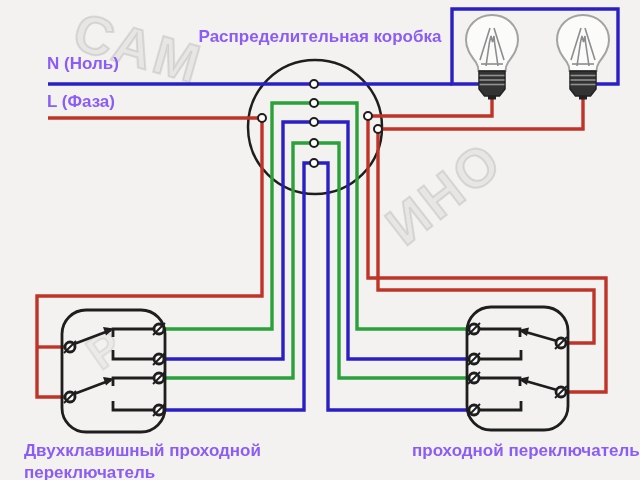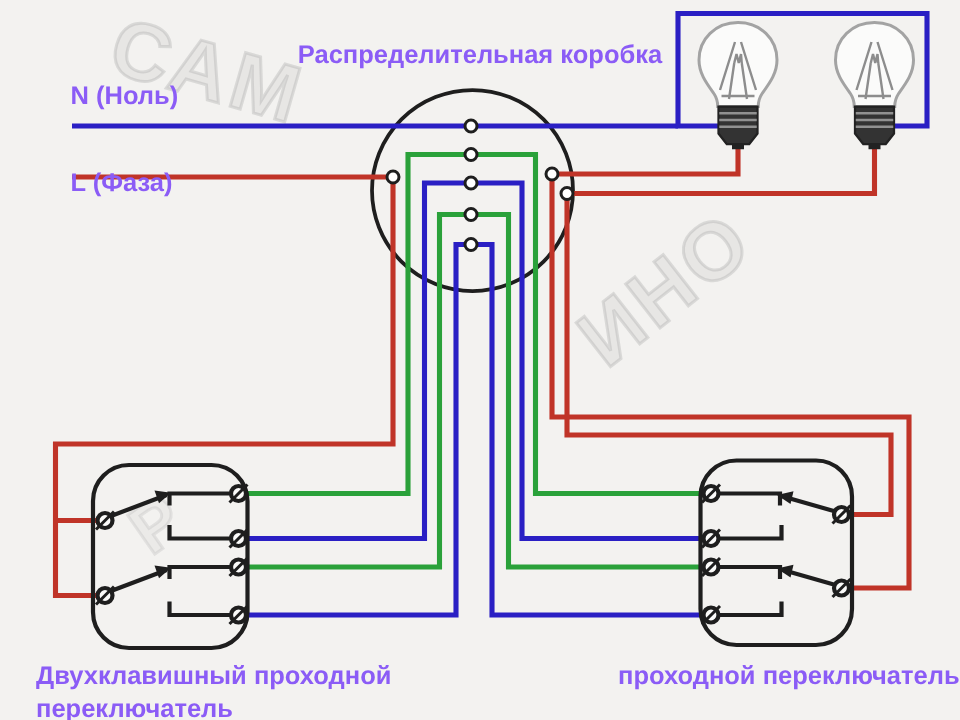--- a/index.html
+++ b/index.html
@@ -158,21 +158,21 @@
       <circle cx="314" cy="163" r="4"></circle>
       <circle cx="262" cy="118" r="4"></circle>
       <circle cx="368" cy="116" r="4"></circle>
       <circle cx="378" cy="129" r="4"></circle>
     </g>
   </svg>
 
   <div class="label title" style="left:160px;top:26px;">Распределительная коробка</div>
 
   <div class="label" style="left:47px;top:53px;text-align:center;">N (Ноль)</div>
-  <div class="label" style="left:47px;top:91px;margin-top:20px;">L (Фаза)</div>
+  <div class="label" style="left:47px;top:91px;">L (Фаза)</div>
 
   <div class="label" style="left:24px;top:440px;">
     <span>Двухклавишный проходной</span>
     <span>переключатель</span>
   </div>
 
   <div class="label" style="left:412px;top:440px;">
     <span>проходной переключатель</span>
   </div>
 

